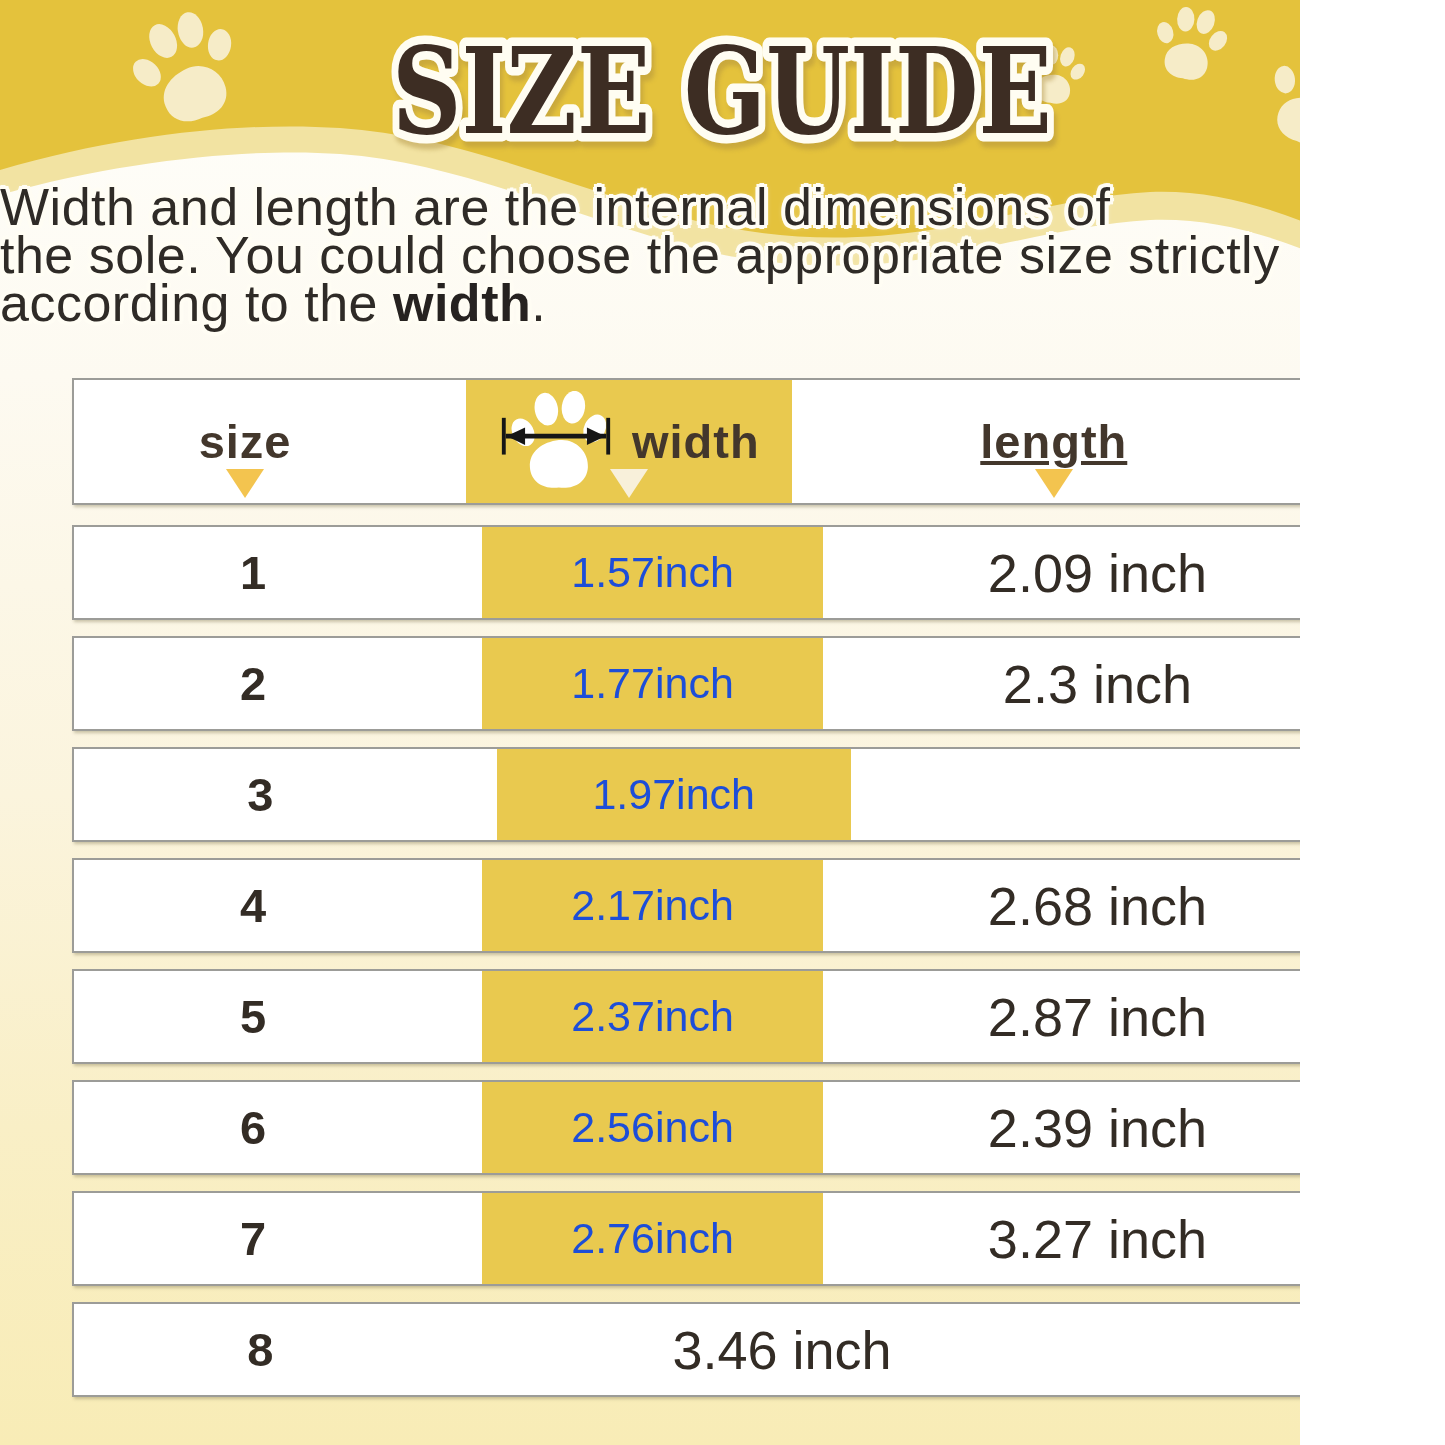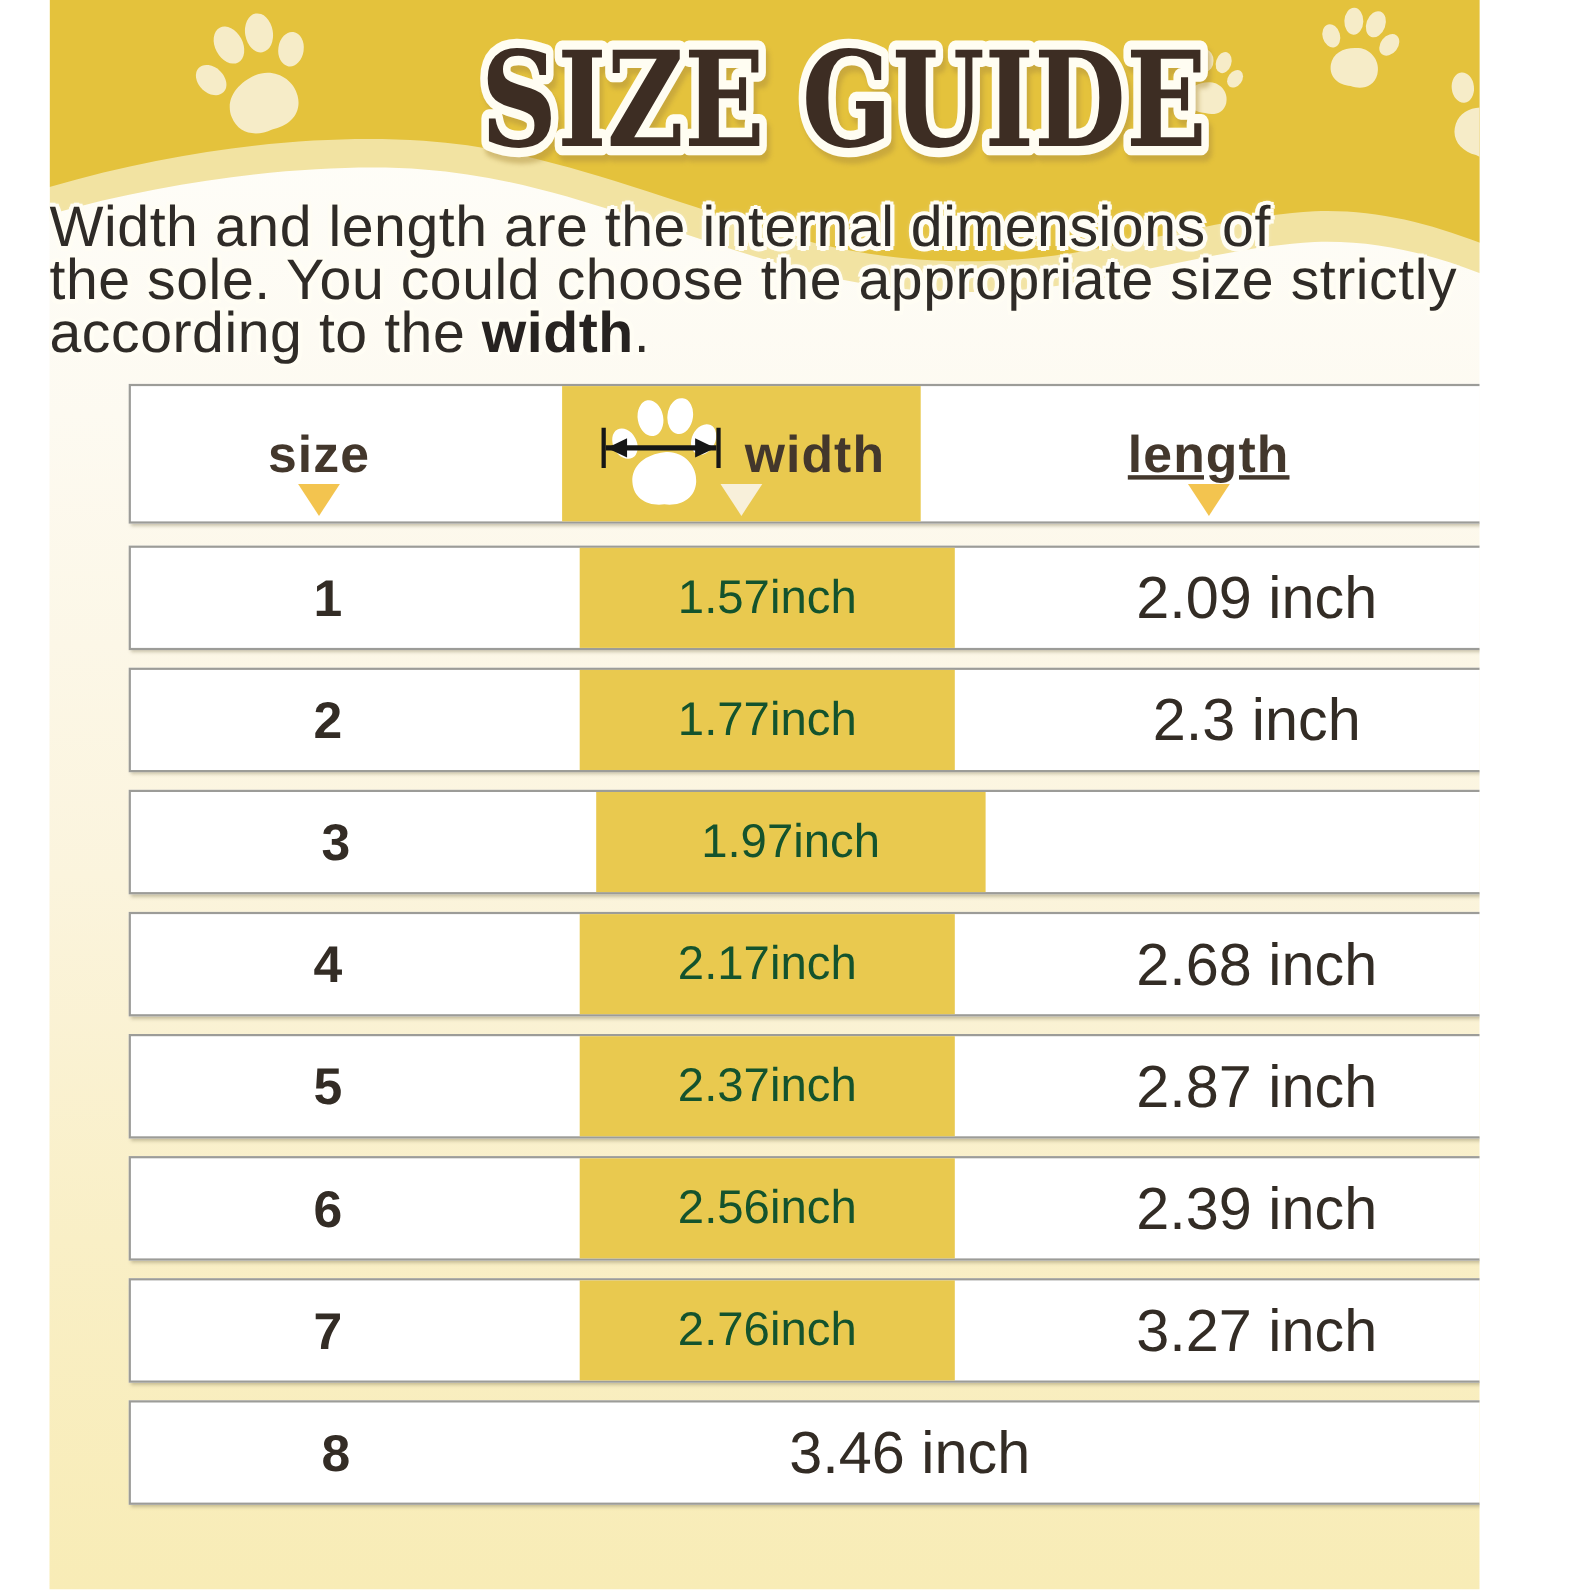--- a/index.html
+++ b/index.html
@@ -1,44 +1,43 @@
 <!DOCTYPE html>
 <html><head>
 <meta charset="utf-8">
 <style>
   html,body{margin:0;padding:0;}
   .canvas{
     position:relative;width:1300px;height:1445px;overflow:hidden;
     background:linear-gradient(180deg,#FFFFFC 0%,#FDFAF1 26%,#FBF4DD 55%,#F9EFC6 78%,#F8ECB6 100%);
     font-family:"Liberation Sans",sans-serif;
-    margin-left:45px;
   }
   .header-art{position:absolute;top:0;left:0;width:1445px;height:360px;display:block;}
   .banner-title{
     font-family:"DejaVu Serif",serif;font-weight:bold;
     filter:drop-shadow(3px 6px 2px rgba(170,140,60,0.45));
   }
   .description{
     position:absolute;top:183px;left:0;width:100%;text-align:left;
     font-size:52px;line-height:48px;color:#2F2B27;letter-spacing:.5px;
     text-shadow:-3px -3px 0 #FFFDF4,3px -3px 0 #FFFDF4,-3px 3px 0 #FFFDF4,3px 3px 0 #FFFDF4,
                  0 -4px 0 #FFFDF4,0 4px 0 #FFFDF4,-4px 0 0 #FFFDF4,4px 0 0 #FFFDF4,0 0 7px #FFFDF4;
   }
   .description b{font-weight:bold;color:#262220;}
-  .size-table{position:absolute;top:349px;left:72px;width:1302px;}
+  .size-table{position:absolute;top:378px;left:72px;width:1302px;}
   .card{
     display:flex;align-items:stretch;background:#FFFFFF;
     border:2px solid #9C9C98;box-sizing:border-box;
     box-shadow:0 4px 3px -2px rgba(140,130,95,.45);
   }
   .header-card{height:127px;margin-bottom:20px;}
   .data-row{height:95px;margin-bottom:16px;}
   .cell{position:relative;display:flex;align-items:center;justify-content:center;}
   .c-size{width:28.7%;padding-right:50px;font-size:47px;font-weight:bold;color:#332C25;}
-  .c-width{width:27.3%;background:#E9C94F;font-size:43px;color:#14532d;}
+  .c-width{width:27.3%;background:#E9C94F;font-size:43px;color:#1d4ed8;}
   .c-length{width:44%;font-size:54px;color:#332C25;}
   .header-card .cell{font-size:47px;font-weight:bold;color:#43372C;letter-spacing:1px;}
   .header-card .c-width{gap:18px;}
   .header-card .c-length{padding-right:56px;text-decoration:underline;}
   .tri{
     position:absolute;bottom:5px;left:50%;transform:translateX(-50%);
     width:0;height:0;border-left:19px solid transparent;border-right:19px solid transparent;
   }
   .tri-gold{border-top:29px solid #F3C44F;}
   .tri-cream{border-top:29px solid #F8F0DA;}

